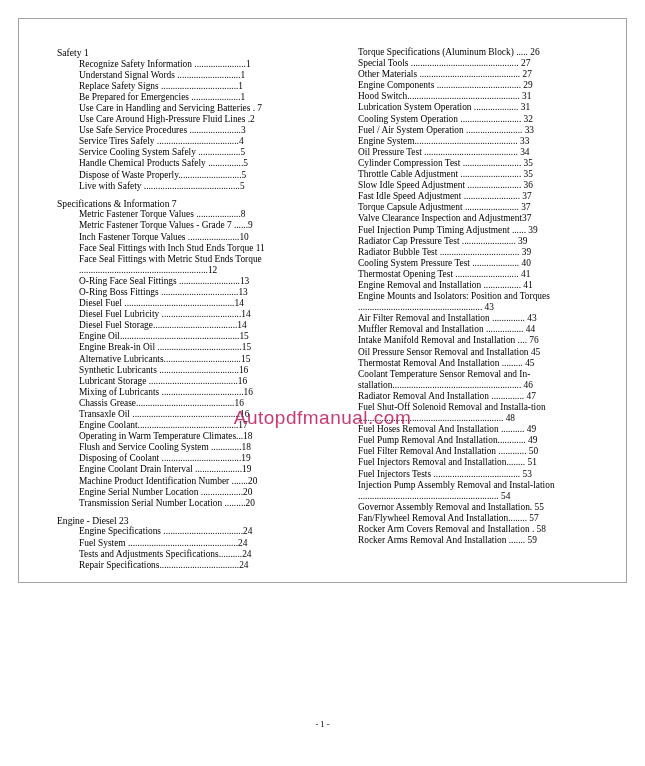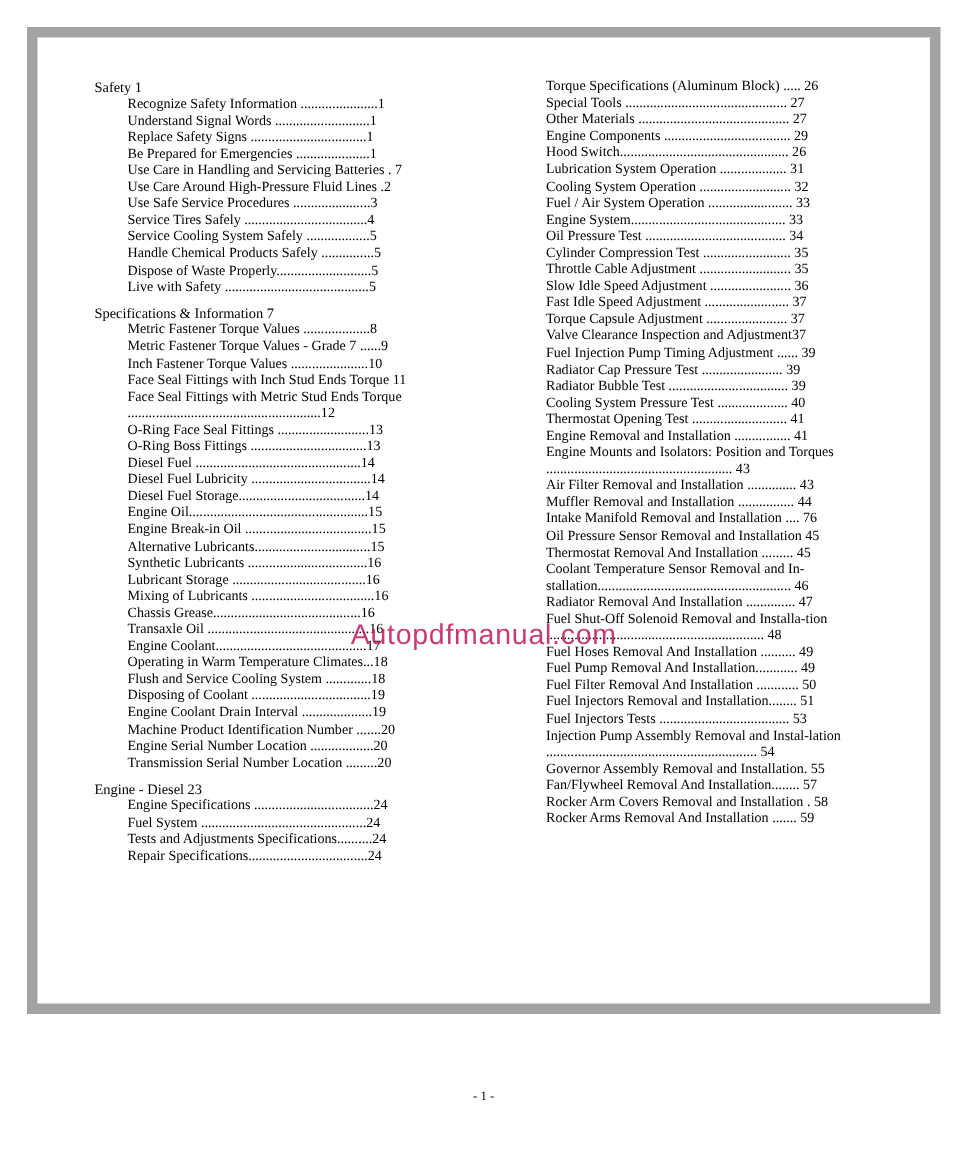--- a/index.html
+++ b/index.html
@@ -13,22 +13,22 @@
     font-family: "Liberation Serif", serif;
     color: #000000;
     position: relative;
     overflow: hidden;
   }
   .page {
     position: absolute;
     left: 18px;
     top: 18px;
     width: 609px;
-    height: 658px;
-    border: 7px solid #a3a3a3;
+    height: 565px;
+    border: 1px solid #a3a3a3;
     box-sizing: border-box;
     background: #ffffff;
   }
   .content {
     position: absolute;
     left: 38px;
     top: 28px;
     width: 540px;
     height: 648px;
     display: flex;
@@ -141,21 +141,21 @@
         <div class="entry">Repair Specifications..................................24</div>
       </div>
     </div>
 
     <div class="col">
       <div>
         <div class="entry">Torque Specifications (Aluminum Block) ..... 26</div>
         <div class="entry">Special Tools .............................................. 27</div>
         <div class="entry">Other Materials ........................................... 27</div>
         <div class="entry">Engine Components .................................... 29</div>
-        <div class="entry">Hood Switch................................................ 26</div>
+        <div class="entry">Hood Switch................................................ 31</div>
         <div class="entry">Lubrication System Operation  ................... 31</div>
         <div class="entry">Cooling System Operation .......................... 32</div>
         <div class="entry">Fuel / Air System Operation ........................ 33</div>
         <div class="entry">Engine System............................................ 33</div>
         <div class="entry">Oil Pressure Test ........................................ 34</div>
         <div class="entry">Cylinder Compression Test ......................... 35</div>
         <div class="entry">Throttle Cable Adjustment .......................... 35</div>
         <div class="entry">Slow Idle Speed Adjustment ....................... 36</div>
         <div class="entry">Fast Idle Speed Adjustment ........................ 37</div>
         <div class="entry">Torque Capsule Adjustment  ....................... 37</div>

